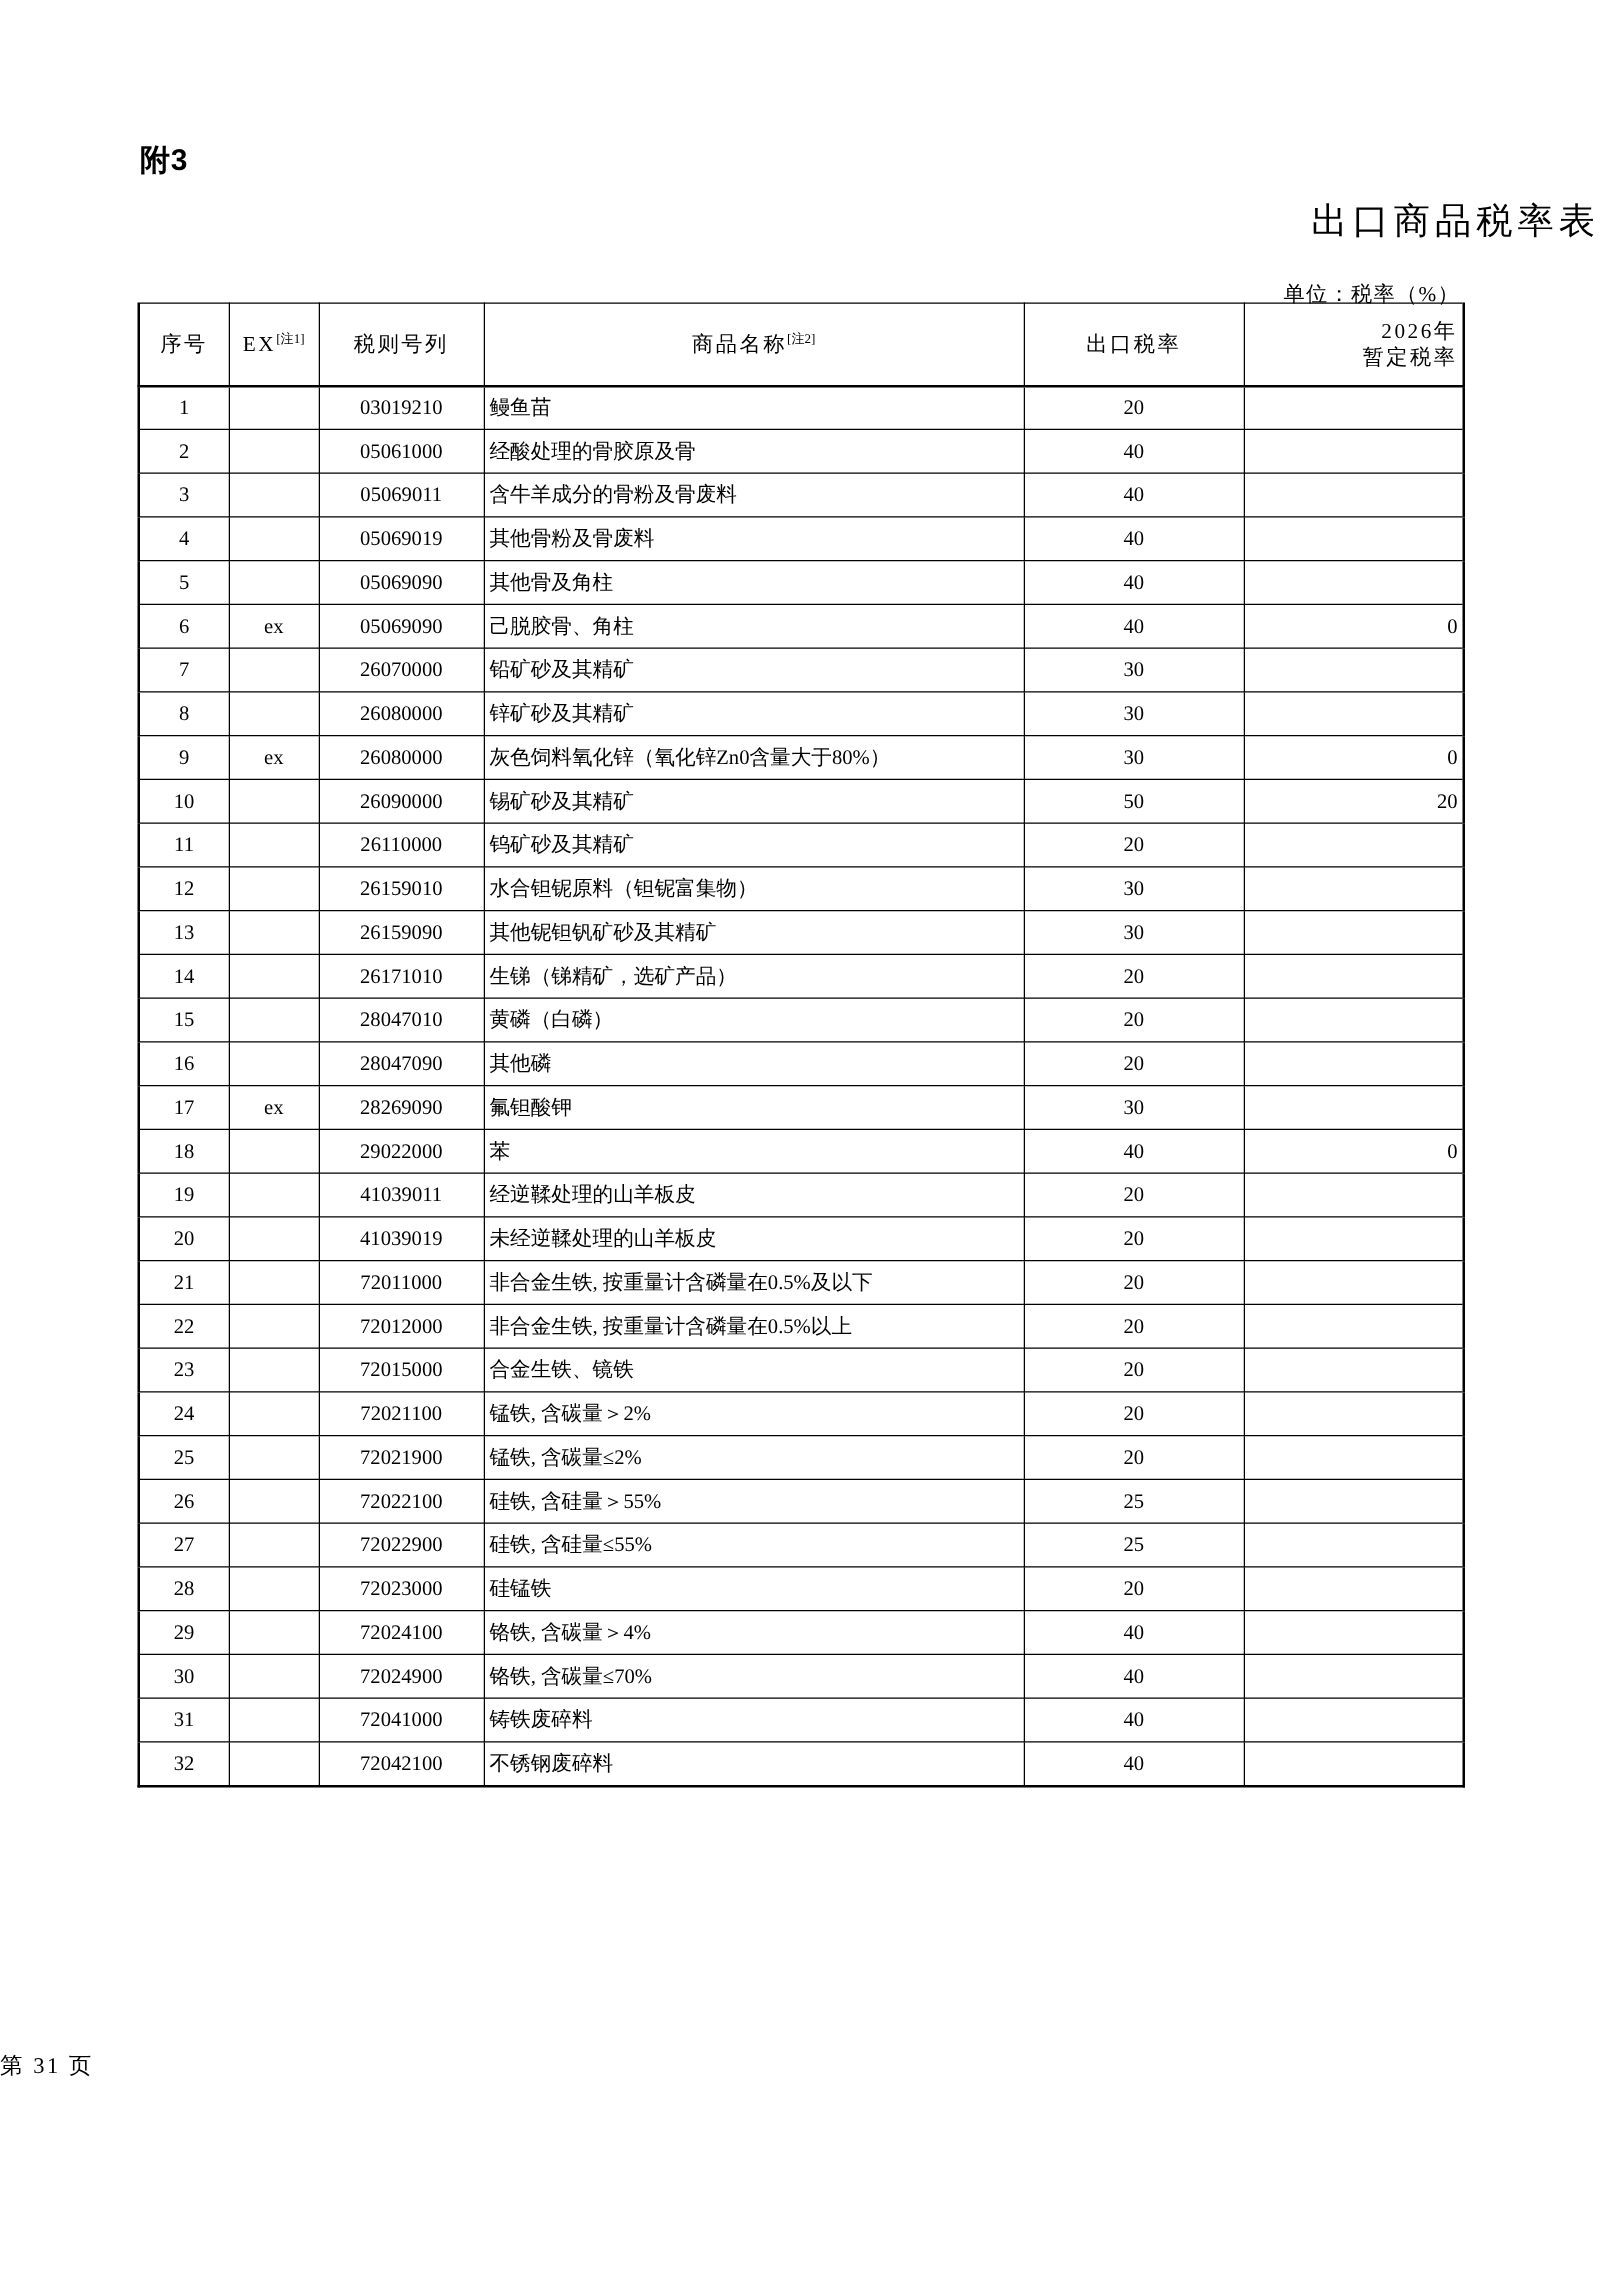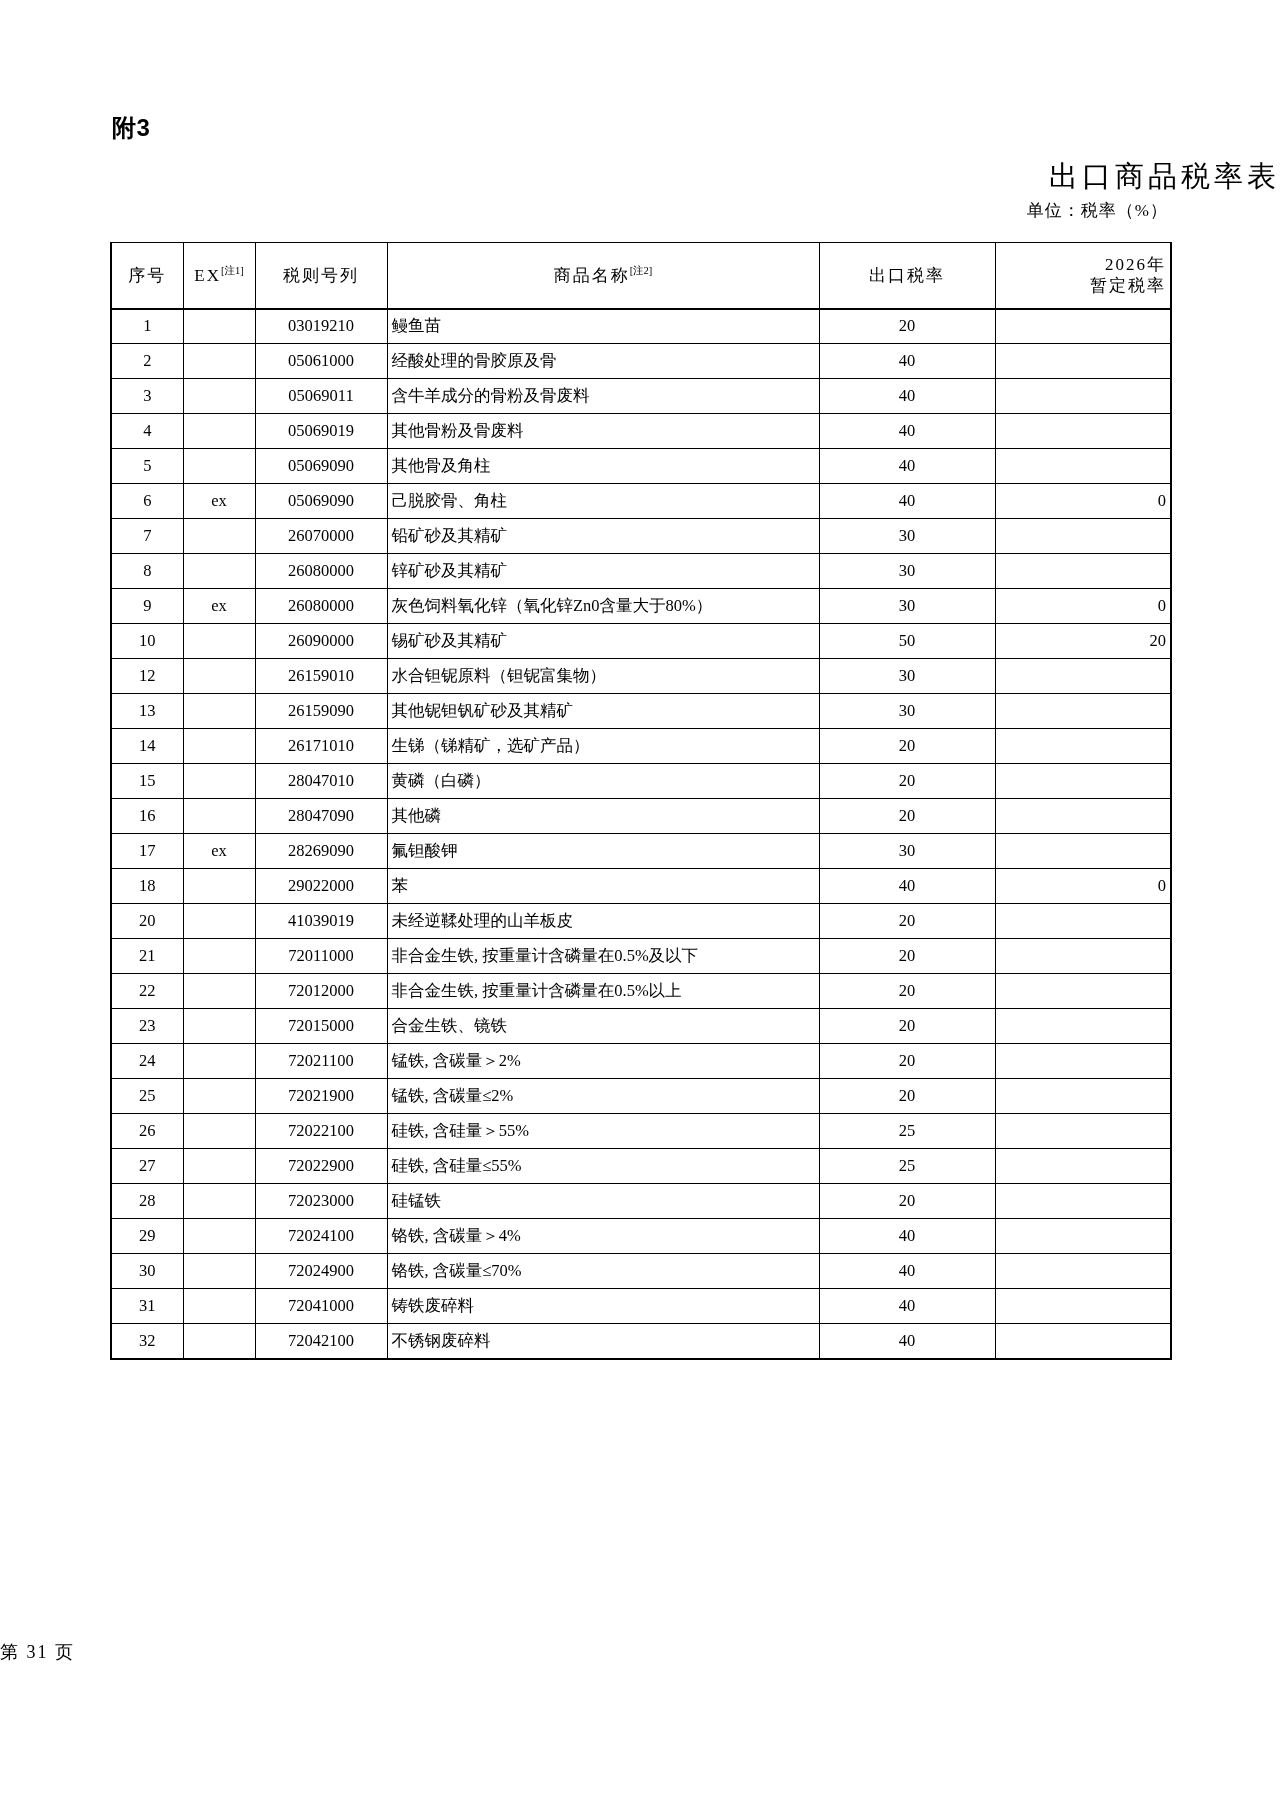--- a/index.html
+++ b/index.html
@@ -36,21 +36,21 @@
     right: 0;
     top: 157px;
     text-align: right;
     font-size: 29px;
     letter-spacing: 4px;
     font-family: "Liberation Serif", "DejaVu Serif", serif;
   }
   .unit-note {
     position: absolute;
     right: 112px;
-    top: 199px;
+    top: 224px;
     font-size: 17px;
     letter-spacing: 1px;
   }
   .table-wrap {
     position: absolute;
     left: 110px;
     top: 242px;
     width: 1060px;
   }
   table.tariff {
@@ -222,20 +222,28 @@
           </tr>
           <tr>
             <td class="cell-center seq c-first">10</td>
             <td class="ex"></td>
             <td class="code">26090000</td>
             <td class="cell-left name">锡矿砂及其精矿</td>
             <td class="cell-center rate">50</td>
             <td class="cell-center prov c-last">20</td>
           </tr>
           <tr>
+            <td class="cell-center seq c-first">11</td>
+            <td class="ex"></td>
+            <td class="code">26110000</td>
+            <td class="cell-left name">钨矿砂及其精矿</td>
+            <td class="cell-center rate">20</td>
+            <td class="cell-center prov c-last"></td>
+          </tr>
+          <tr>
             <td class="cell-center seq c-first">12</td>
             <td class="ex"></td>
             <td class="code">26159010</td>
             <td class="cell-left name">水合钽铌原料（钽铌富集物）</td>
             <td class="cell-center rate">30</td>
             <td class="cell-center prov c-last"></td>
           </tr>
           <tr>
             <td class="cell-center seq c-first">13</td>
             <td class="ex"></td>
@@ -278,20 +286,28 @@
           </tr>
           <tr>
             <td class="cell-center seq c-first">18</td>
             <td class="ex"></td>
             <td class="code">29022000</td>
             <td class="cell-left name">苯</td>
             <td class="cell-center rate">40</td>
             <td class="cell-center prov c-last">0</td>
           </tr>
           <tr>
+            <td class="cell-center seq c-first">19</td>
+            <td class="ex"></td>
+            <td class="code">41039011</td>
+            <td class="cell-left name">经逆鞣处理的山羊板皮</td>
+            <td class="cell-center rate">20</td>
+            <td class="cell-center prov c-last"></td>
+          </tr>
+          <tr>
             <td class="cell-center seq c-first">20</td>
             <td class="ex"></td>
             <td class="code">41039019</td>
             <td class="cell-left name">未经逆鞣处理的山羊板皮</td>
             <td class="cell-center rate">20</td>
             <td class="cell-center prov c-last"></td>
           </tr>
           <tr>
             <td class="cell-center seq c-first">21</td>
             <td class="ex"></td>

